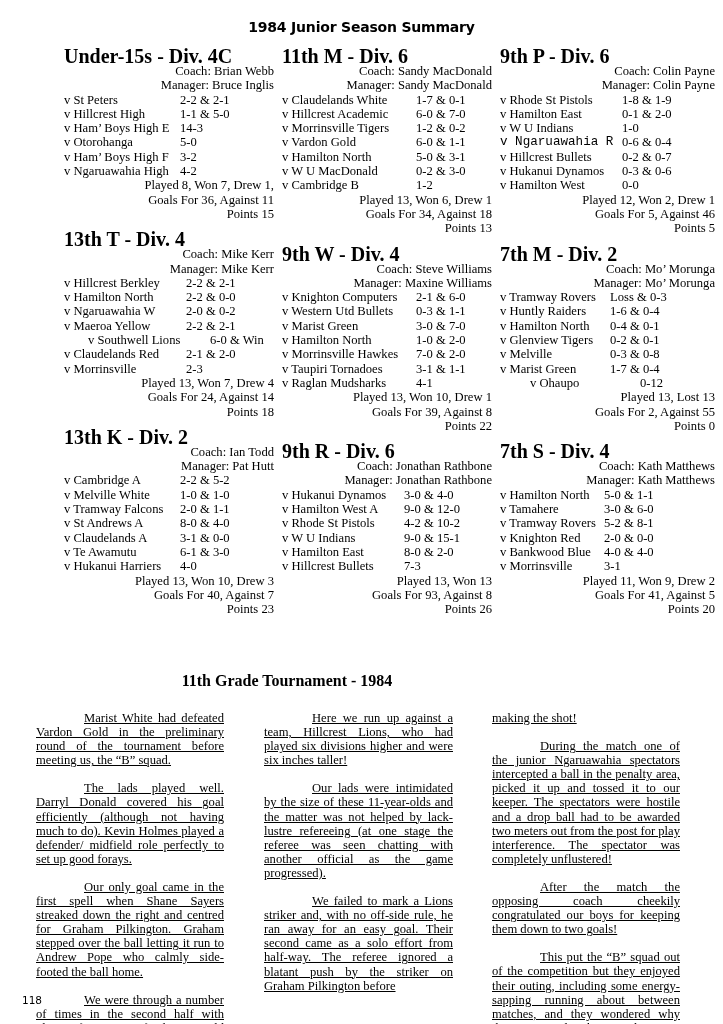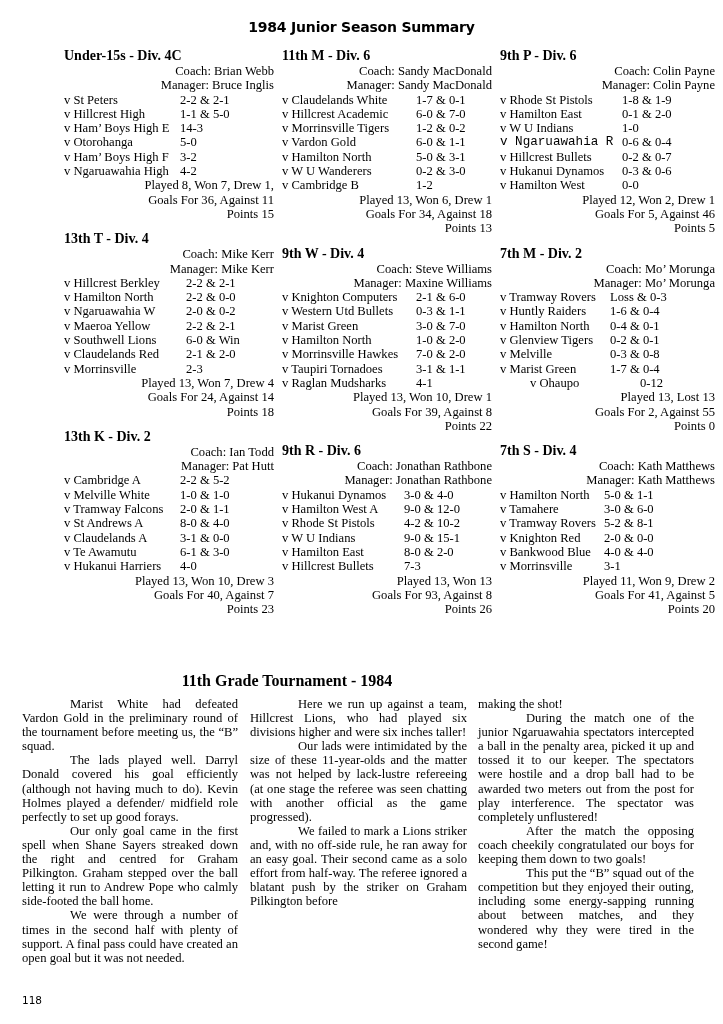--- a/index.html
+++ b/index.html
@@ -4,30 +4,30 @@
 <style>
   html, body { margin:0; padding:0; background:#ffffff; }
   body { width:723px; height:1024px; position:relative; overflow:hidden; color:#000; }
   .page-title { position:absolute; top:19px; left:0; width:723px; text-align:center;
     font-family:"DejaVu Sans", sans-serif; font-weight:bold; font-size:14px; letter-spacing:-0.2px; }
   .col { position:absolute; top:48px; font-family:"Liberation Serif", serif; font-size:12.6px; line-height:14.3px; }
   .col1 { left:64px; width:210px; }
   .col2 { left:282px; width:210px; }
   .col3 { left:500px; width:215px; }
   .team { margin-bottom:10px; }
-  .team-title { font-weight:bold; font-size:14px; line-height:16px; }
+  .team-title { font-weight:bold; font-size:20px; line-height:16px; }
   .row { white-space:pre;text-align:right; }
   .match { display:flex; white-space:nowrap; }
   .opp { display:inline-block; }
   .score { display:inline-block; }
   .article-title { position:absolute; top:672px; left:0; width:574px; text-align:center;
     font-family:"Liberation Serif", serif; font-weight:bold; font-size:16px; }
   .acol { position:absolute; top:697px; font-family:"Liberation Serif", serif; font-size:12.6px;
     line-height:14.1px; text-align:justify; }
-  .acol p { margin:0; text-indent:0; }
+  .acol p { margin:14px; text-indent:0;text-decoration:underline; }
   .acol p.ind { text-indent:48px; }
   .acol1 { left:22px; width:216px; }
   .acol2 { left:250px; width:217px; }
   .acol3 { left:478px; width:216px; }
   .page-num { position:absolute; top:994px; left:22px; font-family:"DejaVu Sans", sans-serif; font-size:10.5px; }
 </style>
 </head>
 <body>
 
 <div class="page-title">1984 Junior Season Summary</div>
@@ -79,21 +79,21 @@
       </div>
       <div class="match">
         <span class="opp" style="min-width: 122px;">v Ngaruawahia W</span>
         <span class="score">2-0 &amp; 0-2</span>
       </div>
       <div class="match">
         <span class="opp" style="min-width: 122px;">v Maeroa Yellow</span>
         <span class="score">2-2 &amp; 2-1</span>
       </div>
       <div class="match">
-        <span class="opp" style="min-width: 122px;">v Southwell Lions</span>
+        <span class="opp" style="min-width: 122px; margin-left: 24px;">v Southwell Lions</span>
         <span class="score">6-0 &amp; Win</span>
       </div>
       <div class="match">
         <span class="opp" style="min-width: 122px;">v Claudelands Red</span>
         <span class="score">2-1 &amp; 2-0</span>
       </div>
       <div class="match">
         <span class="opp" style="min-width: 122px;">v Morrinsville</span>
         <span class="score">2-3</span>
       </div>
@@ -157,21 +157,21 @@
       </div>
       <div class="match">
         <span class="opp" style="min-width: 134px;">v Vardon Gold</span>
         <span class="score">6-0 &amp; 1-1</span>
       </div>
       <div class="match">
         <span class="opp" style="min-width: 134px;">v Hamilton North</span>
         <span class="score">5-0 &amp; 3-1</span>
       </div>
       <div class="match">
-        <span class="opp" style="min-width: 134px;">v W U Wanderers</span>
+        <span class="opp" style="min-width: 134px;">v W U MacDonald</span>
         <span class="score">0-2 &amp; 3-0</span>
       </div>
       <div class="match">
         <span class="opp" style="min-width: 134px;">v Cambridge B</span>
         <span class="score">1-2</span>
       </div>
       <div class="row">Played 13, Won 6, Drew 1</div>
       <div class="row">Goals For 34, Against 18</div>
       <div class="row">Points 13</div>
     </div>

